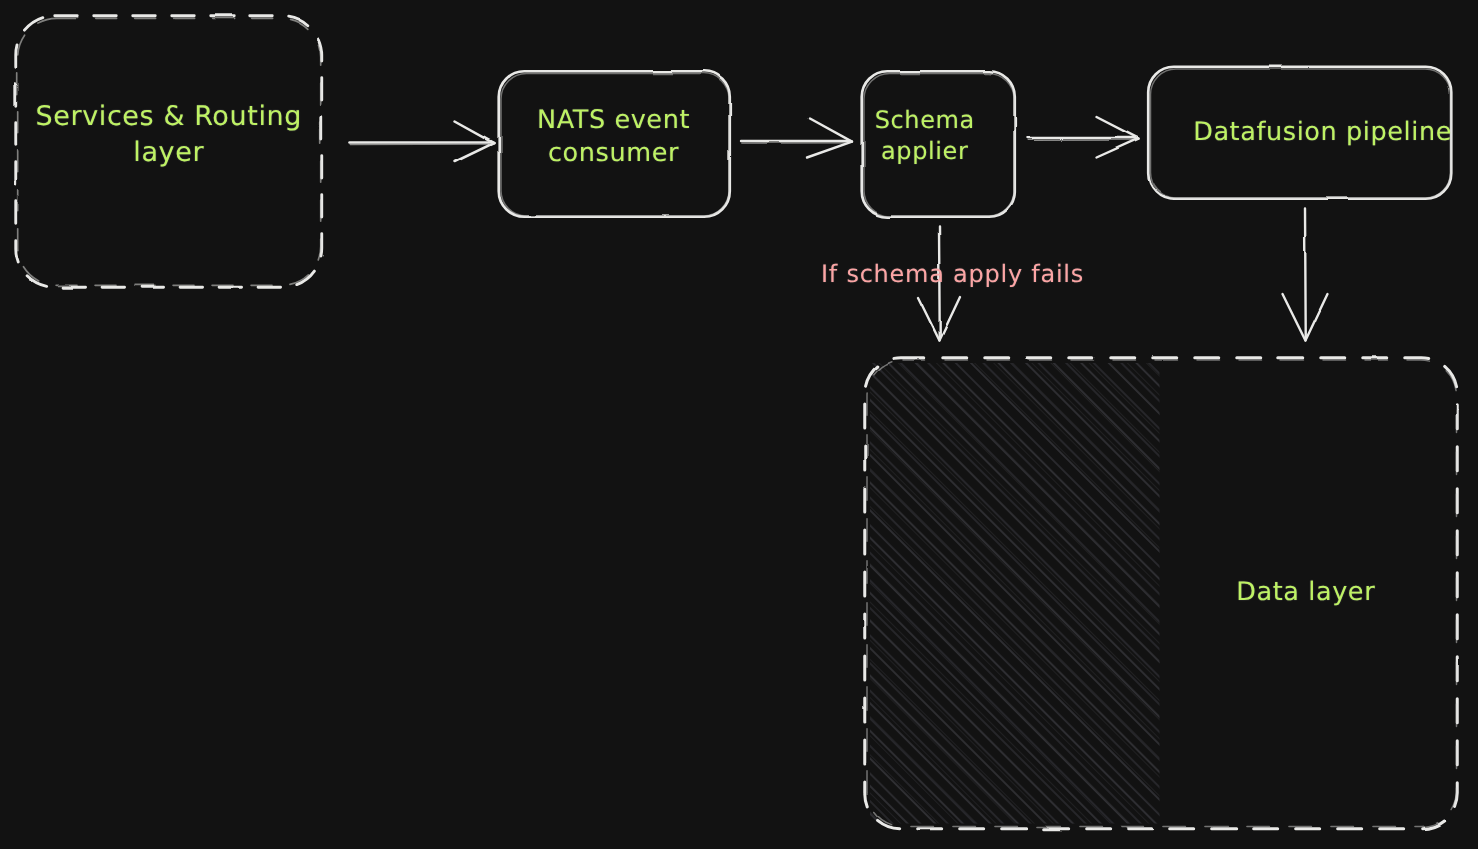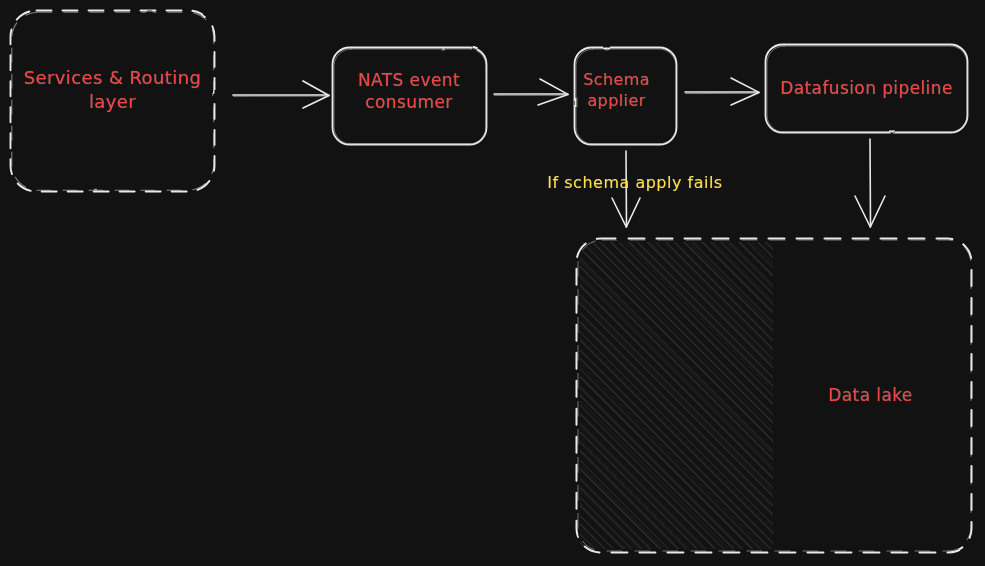--- a/index.html
+++ b/index.html
@@ -11,32 +11,32 @@
   #canvas {
     position: relative;
     width: 985px;
     height: 566px;
     background: #121212;
     overflow: hidden;
     font-family: "DejaVu Sans", sans-serif;
   }
   .node-label {
     position: absolute;
-    color: #ef4444;
+    color: #bef264;
     text-align: center;
     line-height: 1.32;
     letter-spacing: 0.4px;
     white-space: pre-line;
     pointer-events: none;
     font-family: "DejaVu Sans", sans-serif;
     text-shadow: 0 0 1px rgba(233,233,231,0.35);
   }
   .edge-label {
     position: absolute;
-    color: #fde047;
+    color: #fca5a5;
     font-size: 16px;
     letter-spacing: 0.5px;
     text-align: center;
     font-family: "DejaVu Sans", sans-serif;
     text-shadow: 0 0 1px rgba(233,233,231,0.3);
   }
   svg.layer {
     position: absolute;
     left: 0;
     top: 0;
@@ -131,20 +131,20 @@
 
   <div class="node-label" style="left:10px; top:66px; width:205px; font-size:18px;">Services &amp; Routing
 layer</div>
 
   <div class="node-label" style="left:332px; top:69px; width:154px; font-size:17px;">NATS event
 consumer</div>
 
   <div class="node-label" style="left:574px; top:69px; width:85px; font-size:16px;">Schema
 applier</div>
 
-  <div class="node-label" style="left:765px; top:77px; width:203px; font-size:17px;">Datafusion pipeline</div>
+  <div class="node-label" style="left:765px; top:77px; width:203px; font-size:17px;text-align:right;">Datafusion pipeline</div>
 
 
-  <div class="node-label" style="left:773px; top:384px; width:195px; font-size:17px;">Data lake</div>
+  <div class="node-label" style="left:773px; top:384px; width:195px; font-size:17px;">Data layer</div>
 
   <div class="edge-label" style="left:520px; top:173px; width:230px;">If schema apply fails</div>
 
 </div>
 
 </body></html>

